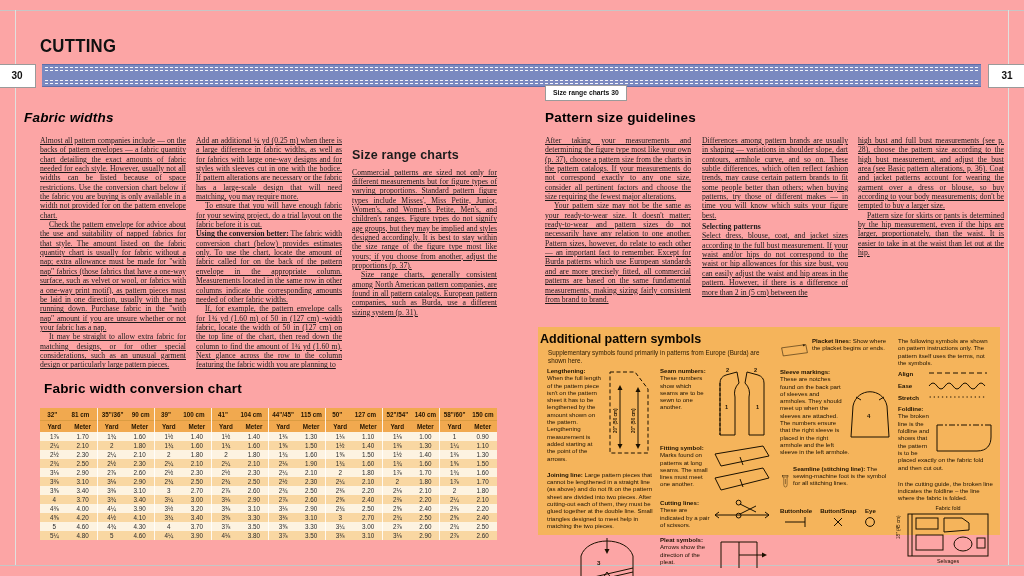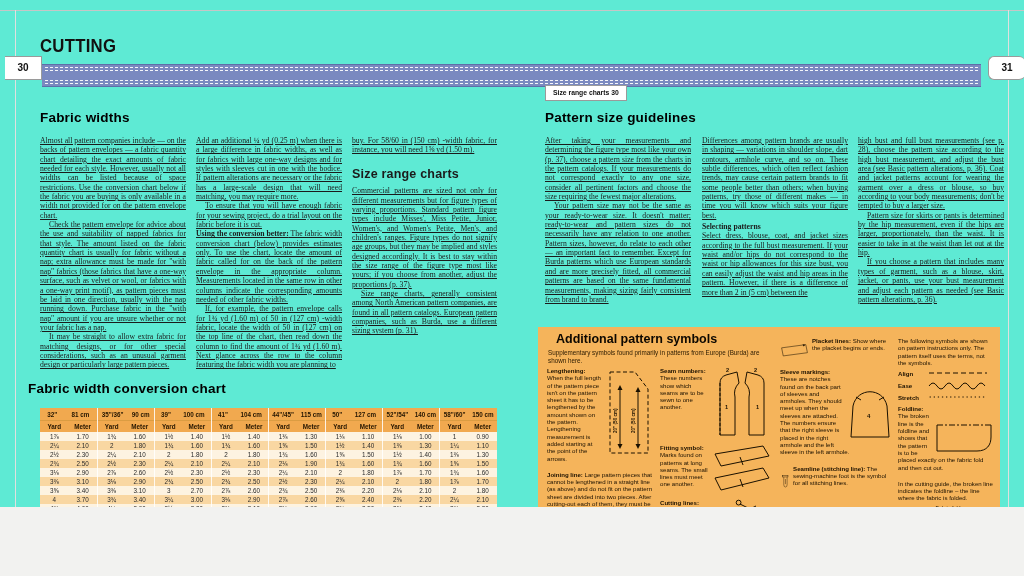--- a/index.html
+++ b/index.html
@@ -1,35 +1,35 @@
 <!DOCTYPE html>
 <html><head>
 <meta charset="utf-8">
 <style>
   html,body{margin:0;padding:0;background:#f2f2f0;}
-  .screen{position:relative;width:1024px;height:507px;background:#5eead4;overflow:hidden;
+  .screen{position:relative;width:1024px;height:576px;background:#fca5a5;overflow:hidden;
           font-family:"Liberation Sans",sans-serif;color:#111;}
   .rule{position:absolute;left:0;right:0;border-top:1px solid #c6c6c6;height:0;}
   .rule.top{top:10px;} .rule.bottom{top:565px;}
   .edge{position:absolute;top:10px;height:555px;border-left:1px solid #e0e0de;width:0;}
   .edge.l{left:15px;} .edge.r{left:1008px;}
 
   
   .t-left{position:absolute;left:40px;top:36px;margin:0;font:bold 19px/1 "Liberation Sans",sans-serif;
           letter-spacing:.3px;transform:scaleX(.88);transform-origin:left top;white-space:nowrap;}
   .t-right{position:absolute;right:40px;top:51px;margin:16px;font:bold 10.5px/1 "Liberation Sans",sans-serif;
            letter-spacing:1.4px;white-space:nowrap;}
   .band{position:absolute;left:42px;right:43px;top:64px;height:21px;background:#7a89c0;
         border-top:1px solid #5f6ea8;border-bottom:1px solid #5f6ea8;}
   .stitch{position:absolute;left:3px;right:3px;height:0;border-top:1px dashed rgba(255,255,255,.92);}
   .stitch.t1{top:2px;} .stitch.t2{top:5px;} .stitch.b1{bottom:2px;} .stitch.b2{bottom:5px;}
-  .pagenum{position:absolute;top:56px;height:22px;width:36px;background:#fff;border:1px solid #9a9a9a;
-           font:bold 10px/22px "Liberation Sans",sans-serif;text-align:center;margin-left:6px;}
+  .pagenum{position:absolute;top:64px;height:22px;width:36px;background:#fff;border:1px solid #9a9a9a;
+           font:bold 10px/22px "Liberation Sans",sans-serif;text-align:center;}
   .pn-left{left:-1px;border-left:none;}
-  .pn-right{right:-1px;border-right:none;border-radius:6px;}
+  .pn-right{right:-1px;border-right:none;}
   .tab{position:absolute;left:545px;top:85px;height:14px;padding:0 7px;background:#fff;
        border:1px solid #9a9a9a;font:bold 6.8px/14px "Liberation Sans",sans-serif;white-space:nowrap;}
 
   
   h2.section{position:absolute;margin:0;font:bold 13.5px/1 "Liberation Sans",sans-serif;
              letter-spacing:.2px;color:#000;white-space:nowrap;}
   .colblock{position:absolute;width:146px;font-family:"Liberation Serif",serif;font-size:7.7px;
             line-height:9.35px;text-align:justify;color:#1b1b1b;}
   .colblock p{margin:0;text-decoration:underline;}
   .colblock p.ind{text-indent:9px;}
@@ -44,21 +44,21 @@
   .ct tr.subs th{height:11px;border-top:1px solid #db9c42;}
   .ct th.g{padding:0;}
   .ct th.g .pair{display:flex;justify-content:space-around;}
   .ct td{font-size:6.3px;height:9px;text-align:center;padding:0;color:#2a2a2a;}
   .ct tbody tr:nth-child(odd) td{background:#fdf3e1;}
   .ct tbody tr:nth-child(even) td{background:#f9d7a2;}
   .ct .gs{border-left:1px solid rgba(255,255,255,.85);}
 
   
   .symbox{position:absolute;left:538px;top:327px;width:462px;height:208px;background:#f5b45b;}
-  .sym-title{position:absolute;left:18px;top:6px;margin:0;font:bold 12.5px/1 "Liberation Sans",sans-serif;color:#0d0800;}
+  .sym-title{position:absolute;left:2px;top:6px;margin:0;font:bold 12.5px/1 "Liberation Sans",sans-serif;color:#0d0800;}
   .sym-sub{position:absolute;left:10px;top:22px;width:212px;margin:0;font:6.3px/7.6px "Liberation Sans",sans-serif;color:#2a1a00;}
   .symcol{position:absolute;font:6.1px/7.3px "Liberation Sans",sans-serif;color:#1c1100;}
   .symcol p{margin:0 0 3px;}
   .symcol b{font-weight:bold;}
   .colA{left:9px;top:40px;width:106px;}
   .colB{left:122px;top:40px;width:114px;}
   .colC{left:242px;top:10px;width:112px;}
   .colD{left:360px;top:10px;width:95px;}
   .entry{margin-bottom:6px;overflow:hidden;}
   .fr{float:right;margin:0 0 1px 3px;}
@@ -93,43 +93,42 @@
   <div class="band">
     <div class="stitch t1"></div>
     <div class="stitch t2"></div>
     <div class="stitch b1"></div>
     <div class="stitch b2"></div>
   </div>
   <div class="pagenum pn-left">30</div>
   <div class="pagenum pn-right">31</div>
   <div class="tab">Size range charts 30</div>
 
-  <h2 class="section" style="left:40px;top:111px;">Fabric widths</h2>
+  <h2 class="section" style="left:24px;top:111px;font-style:italic;">Fabric widths</h2>
 
   <div class="colblock" style="left:40px;top:136px;">
     <p>Almost all pattern companies include — on the backs of pattern envelopes — a fabric quantity chart detailing the exact amounts of fabric needed for each style. However, usually not all widths can be listed because of space restrictions. Use the conversion chart below if the fabric you are buying is only available in a width not provided for on the pattern envelope chart.</p>
     <p class="ind">Check the pattern envelope for advice about the use and suitability of napped fabrics for that style. The amount listed on the fabric quantity chart is usually for fabric without a nap; extra allowance must be made for "with nap" fabrics (those fabrics that have a one-way surface, such as velvet or wool, or fabrics with a one-way print motif), as pattern pieces must be laid in one direction, usually with the nap running down. Purchase fabric in the "with nap" amount if you are unsure whether or not your fabric has a nap.</p>
     <p class="ind">It may be straight to allow extra fabric for matching designs, or for other special considerations, such as an unusual garment design or particularly large pattern pieces.</p>
   </div>
 
   <div class="colblock" style="left:196px;top:136px;">
     <p>Add an additional ¼ yd (0.25 m) when there is a large difference in fabric widths, as well as for fabrics with large one-way designs and for styles with sleeves cut in one with the bodice. If pattern alterations are necessary or the fabric has a large-scale design that will need matching, you may require more.</p>
     <p class="ind">To ensure that you will have enough fabric for your sewing project, do a trial layout on the fabric before it is cut.</p>
     <p><b class="lead">Using the conversion better:</b><span> The fabric width conversion chart (below) provides estimates only. To use the chart, locate the amount of fabric called for on the back of the pattern envelope in the appropriate column. Measurements located in the same row in other columns indicate the corresponding amounts needed of other fabric widths.</span></p>
     <p class="ind">If, for example, the pattern envelope calls for 1¾ yd (1.60 m) of 50 in (127 cm) -width fabric, locate the width of 50 in (127 cm) on the top line of the chart, then read down the column to find the amount of 1¾ yd (1.60 m). Next glance across the row to the column featuring the fabric width you are planning to</p>
   </div>
 
   <div class="colblock" style="left:352px;top:136px;width:145px;">
-    <p>buy. For 58/60 in (150 cm) -width fabric, for instance, you will need 1⅝ yd (1.50 m).</p>
     <h3 class="inline-h">Size range charts</h3>
     <p>Commercial patterns are sized not only for different measurements but for figure types of varying proportions. Standard pattern figure types include Misses', Miss Petite, Junior, Women's, and Women's Petite, Men's, and children's ranges. Figure types do not signify age groups, but they may be implied and styles designed accordingly. It is best to stay within the size range of the figure type most like yours; if you choose from another, adjust the proportions (p. 37).</p>
     <p class="ind">Size range charts, generally consistent among North American pattern companies, are found in all pattern catalogs. European pattern companies, such as Burda, use a different sizing system (p. 31).</p>
   </div>
 
-  <h2 class="section" style="left:28px;top:382px;">Fabric width conversion chart</h2>
+  <h2 class="section" style="left:44px;top:382px;">Fabric width conversion chart</h2>
 
   <div class="ct-wrap">
     <table class="ct">
       <thead>
         <tr id="ct-groups">
             <th colspan="2" class="g">
               <span class="pair">
                 <span>32"</span>
                 <span>81 cm</span>
               </span>
@@ -426,21 +425,20 @@
 
   <div class="colblock" style="left:702px;top:136px;">
     <p>Differences among pattern brands are usually in shaping — variations in shoulder slope, dart contours, armhole curve, and so on. These subtle differences, which often reflect fashion trends, may cause certain pattern brands to fit some people better than others; when buying patterns, try those of different makes — in time you will know which suits your figure best.</p>
     <b class="sub-h">Selecting patterns</b>
     <p>Select dress, blouse, coat, and jacket sizes according to the full bust measurement. If your waist and/or hips do not correspond to the waist or hip allowances for this size bust, you can easily adjust the waist and hip areas in the pattern. However, if there is a difference of more than 2 in (5 cm) between the</p>
   </div>
 
   <div class="colblock" style="left:858px;top:136px;">
     <p>high bust and full bust measurements (see p. 28), choose the pattern size according to the high bust measurement, and adjust the bust area (see Basic pattern alterations, p. 36). Coat and jacket patterns account for wearing the garment over a dress or blouse, so buy according to your body measurements; don't be tempted to buy a larger size.</p>
     <p class="ind">Pattern size for skirts or pants is determined by the hip measurement, even if the hips are larger, proportionately, than the waist. It is easier to take in at the waist than let out at the hip.</p>
-    <p class="ind">If you choose a pattern that includes many types of garment, such as a blouse, skirt, jacket, or pants, use your bust measurement and adjust each pattern as needed (see Basic pattern alterations, p. 36).</p>
   </div>
 
   <div class="symbox">
     <h3 class="sym-title">Additional pattern symbols</h3>
     <p class="sym-sub">Supplementary symbols found primarily in patterns from Europe (Burda) are shown here.</p>
 
     <div class="symcol colA">
       <div class="entry">
         <svg class="diag fr" width="48" height="90" viewBox="0 0 48 90">
           <path d="M5,5 L30,5 L43,22 L43,86 L5,86 Z" stroke-dasharray="4 2.5"></path>

